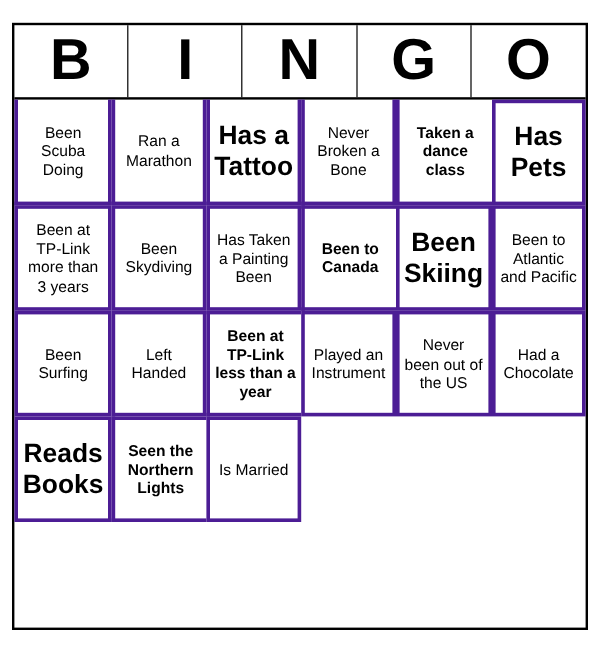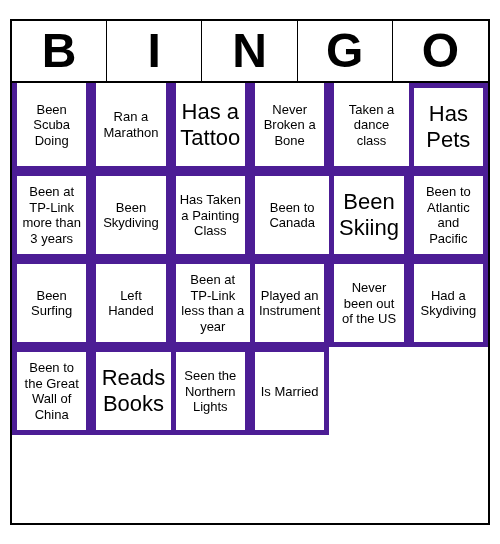--- a/index.html
+++ b/index.html
@@ -31,36 +31,37 @@
     }
     .bingo-letter:last-child {
       border-right: none;
     }
     .bingo-grid {
       display: grid;
       grid-template-columns: repeat(6, 1fr);
       grid-template-rows: repeat(5, 1fr);
     }
     .bingo-cell {
-      border: 5px solid #4c1d95;
+      border: 3px solid #4c1d95;
       display: flex;
       align-items: center;
       justify-content: center;
       text-align: center;
       padding: 4px;
       min-height: 88px;
       font-size: 13px;
       line-height: 1.2;
     }
     .bingo-cell.large-text {
       font-size: 22px;
-      font-weight: normal;
+      font-weight: bold;
     }
     .bingo-cell:nth-child(5n) {
       border-right: none;
+      font-weight: bold;
     }
     .bingo-cell:nth-child(n+1):nth-child(-n+5) {
       border-top: none;
     }
   </style>
 </head>
 <body>
 
 <div class="bingo-card">
   <div class="bingo-header">
@@ -72,28 +73,27 @@
     </div>
   <div class="bingo-grid">
   <div class="bingo-cell">Been Scuba Doing</div>
       <div class="bingo-cell">Ran a Marathon</div>
       <div class="bingo-cell large-text">Has a Tattoo</div>
       <div class="bingo-cell">Never Broken a Bone</div>
       <div class="bingo-cell">Taken a dance class</div>
       <div class="bingo-cell large-text">Has Pets</div>
       <div class="bingo-cell">Been at TP-Link more than 3 years</div>
       <div class="bingo-cell">Been Skydiving</div>
-      <div class="bingo-cell">Has Taken a Painting Class</div>
+      <div class="bingo-cell">Has Taken a Painting Been</div>
       <div class="bingo-cell">Been to Canada</div>
       <div class="bingo-cell large-text">Been Skiing</div>
       <div class="bingo-cell">Been to Atlantic and Pacific</div>
       <div class="bingo-cell">Been Surfing</div>
       <div class="bingo-cell">Left Handed</div>
       <div class="bingo-cell">Been at TP-Link less than a year</div>
       <div class="bingo-cell">Played an Instrument</div>
       <div class="bingo-cell">Never been out of the US</div>
-      <div class="bingo-cell">Had a Skydiving</div>
-      <div class="bingo-cell">Been to the Great Wall of China</div>
+      <div class="bingo-cell">Had a Chocolate</div>
       <div class="bingo-cell large-text">Reads Books</div>
       <div class="bingo-cell">Seen the Northern Lights</div>
       <div class="bingo-cell">Is Married</div>
     </div>
 </div>
 
 </body></html>

